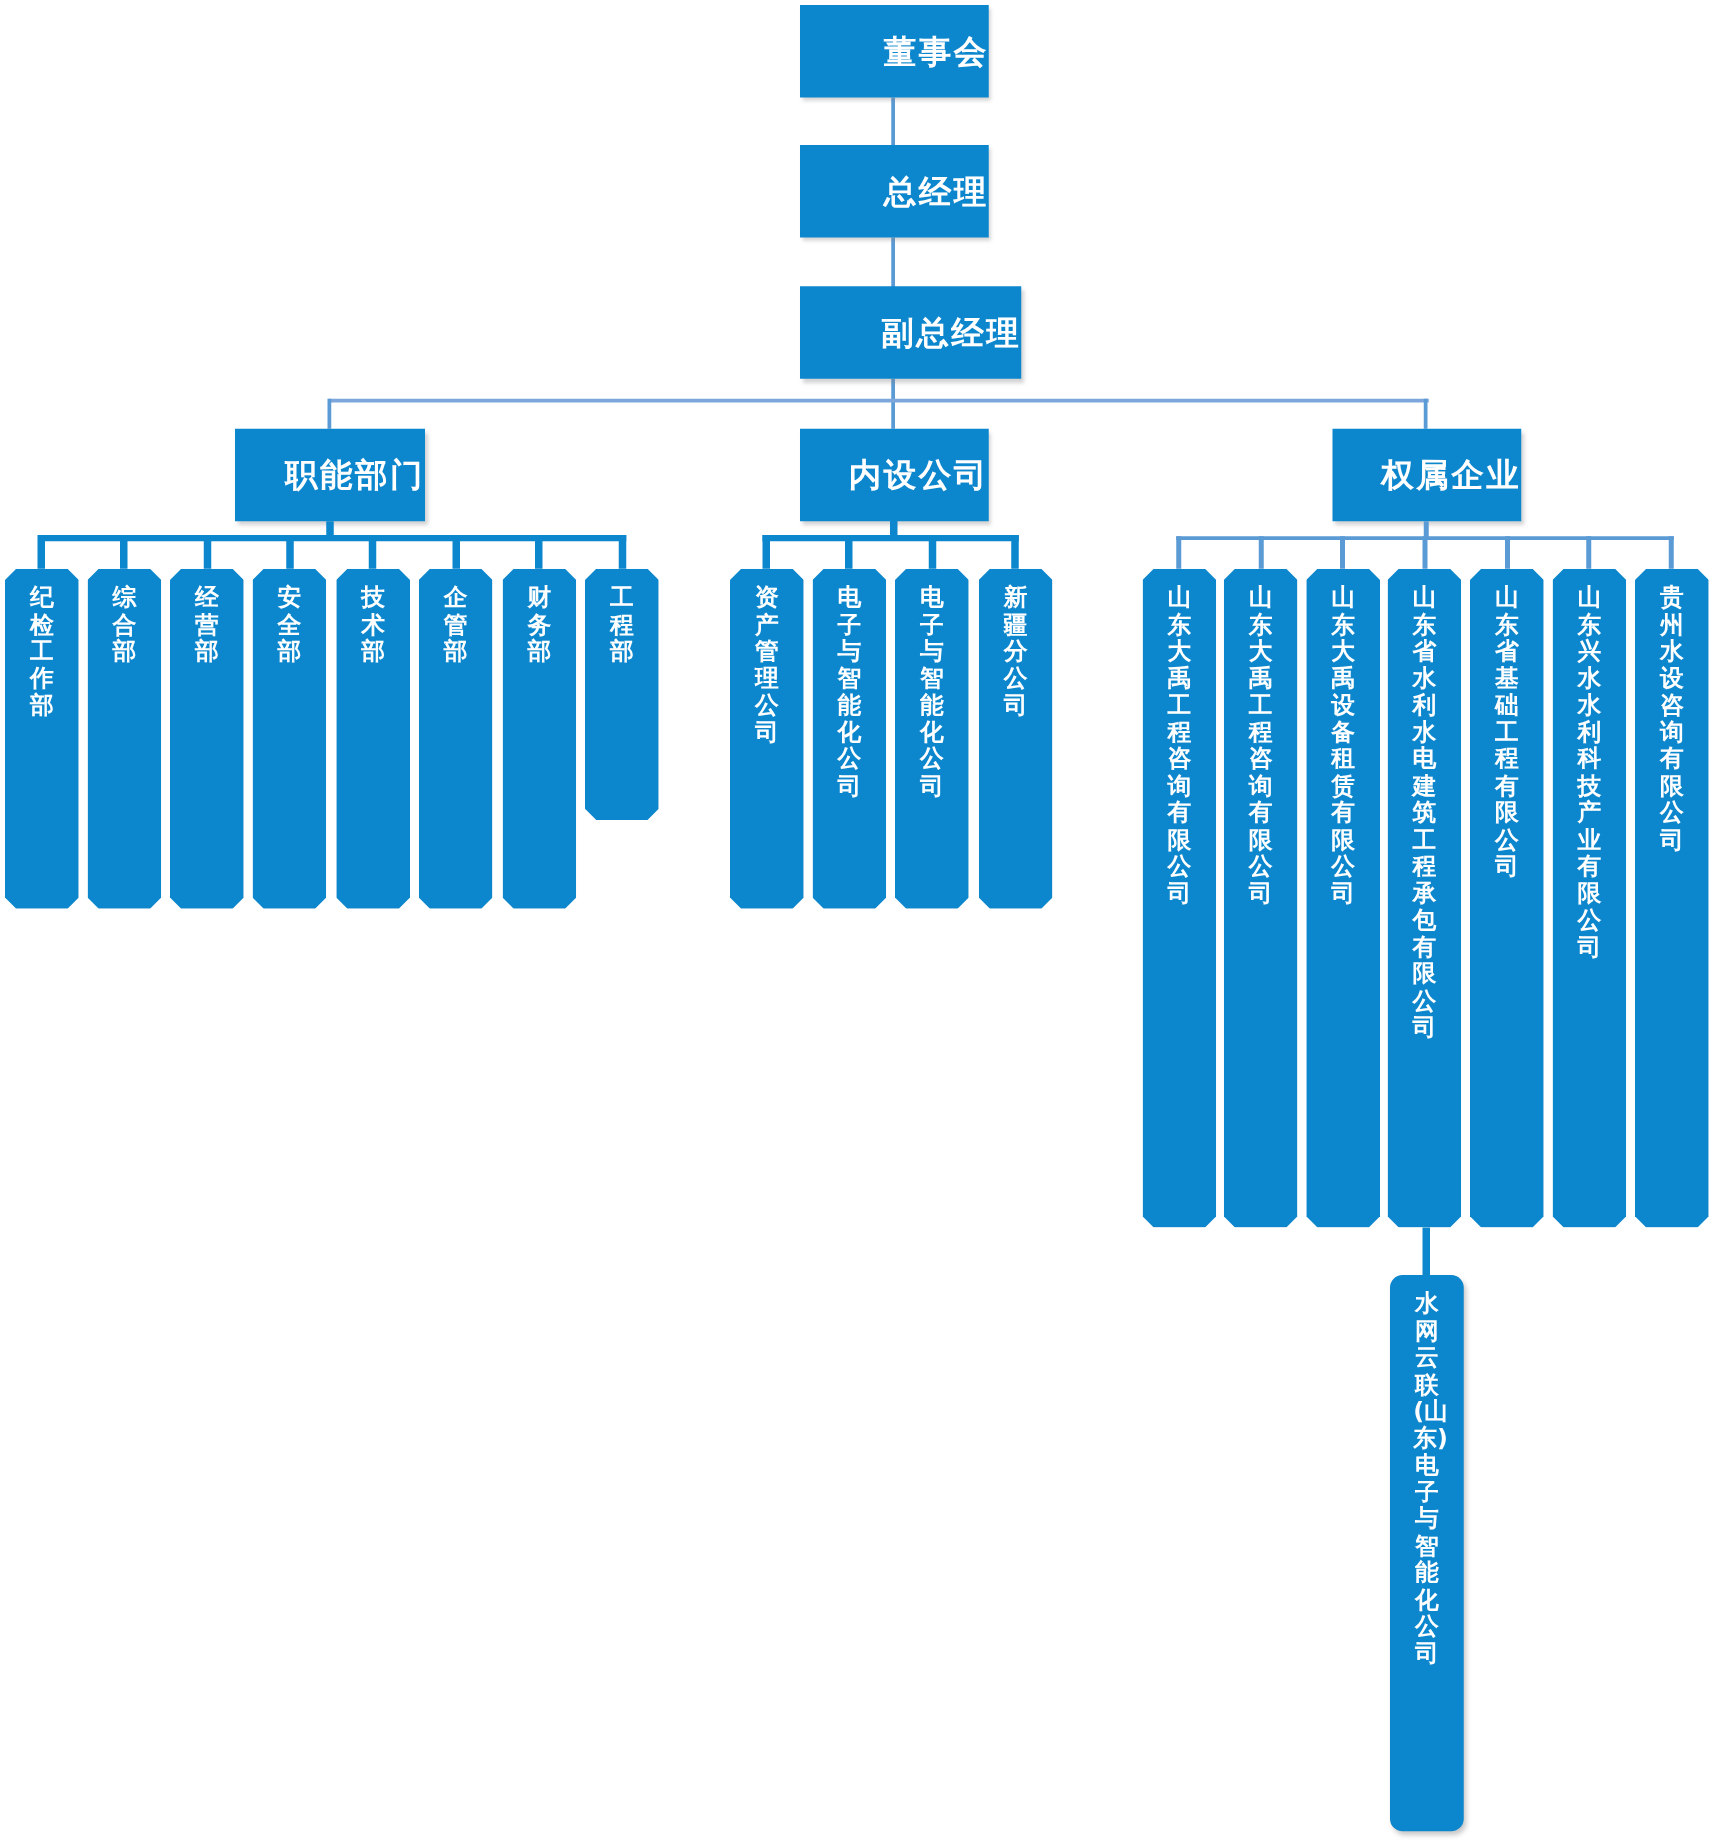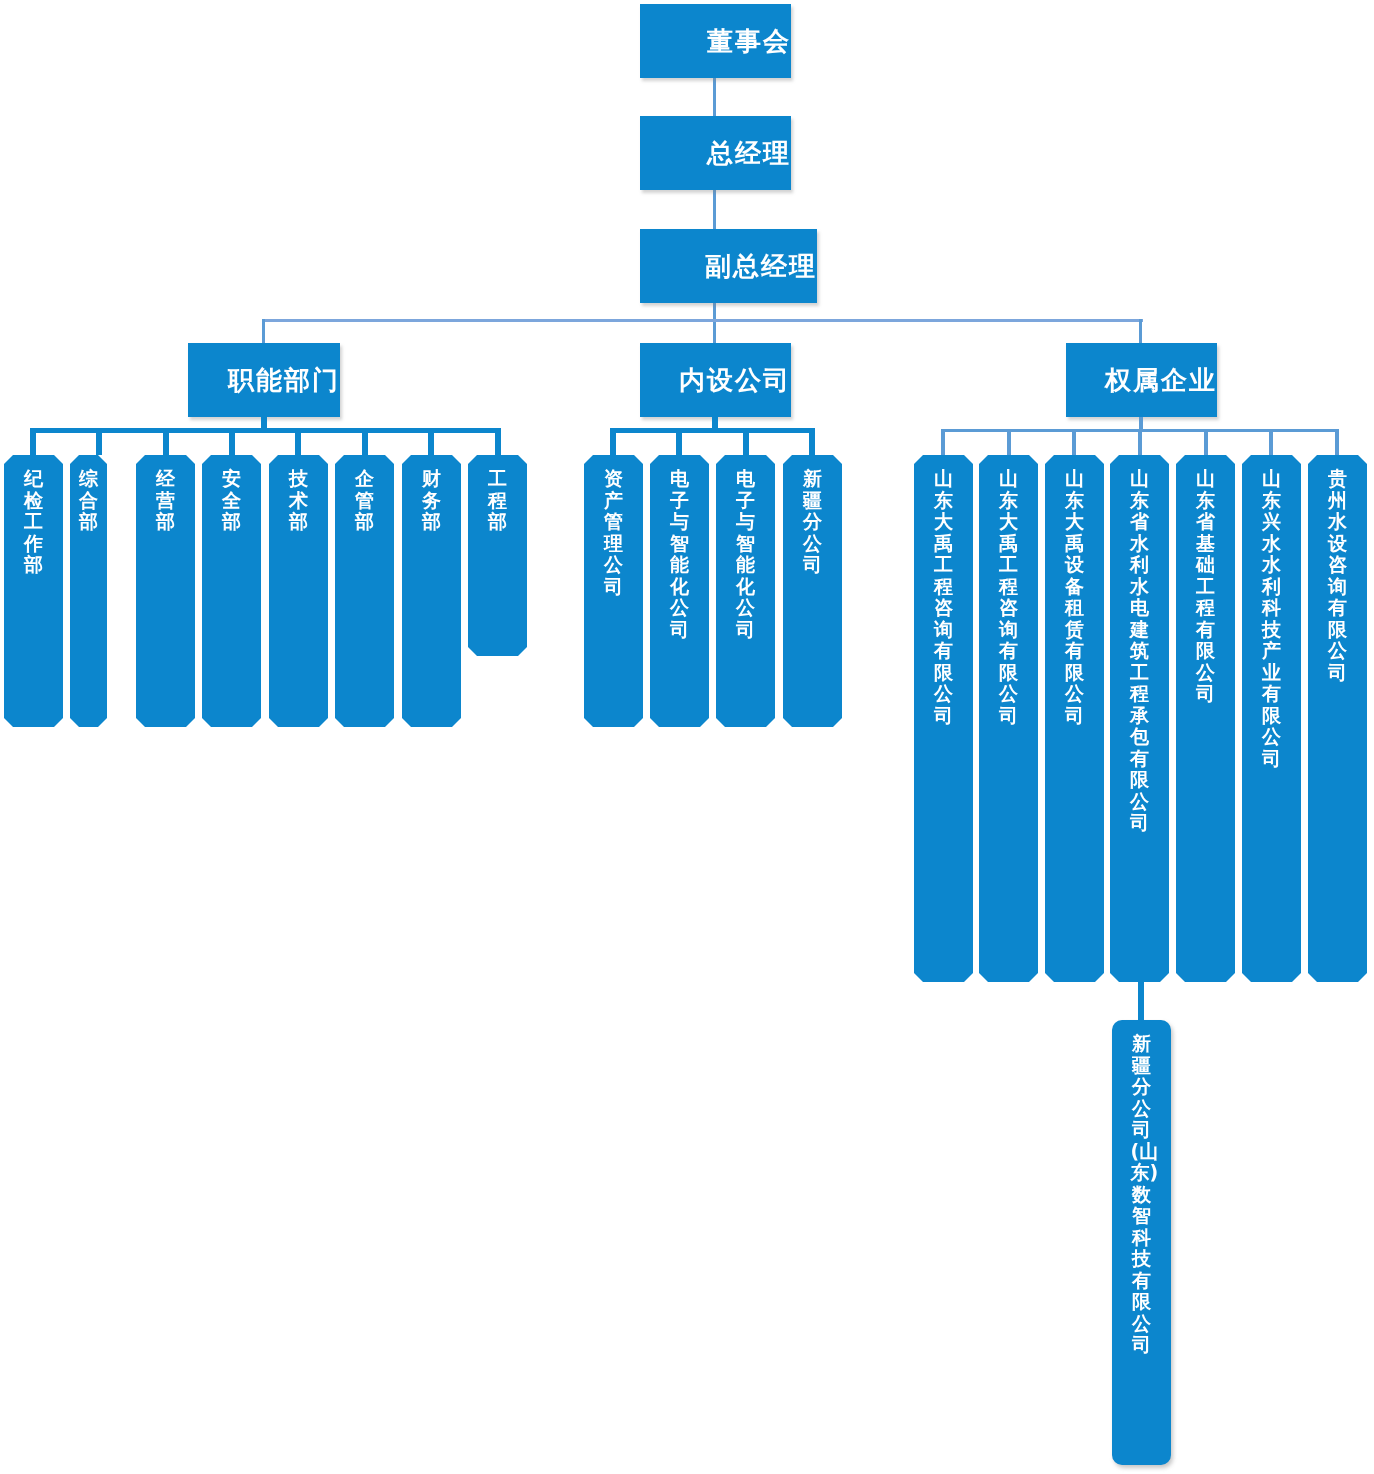--- a/index.html
+++ b/index.html
@@ -75,21 +75,21 @@
   <div class="line lv-tk" style="left:163px;top:428px;height:27px;"></div>
   <div class="line lv-tk" style="left:229px;top:428px;height:27px;"></div>
   <div class="line lv-tk" style="left:295px;top:428px;height:27px;"></div>
   <div class="line lv-tk" style="left:362px;top:428px;height:27px;"></div>
   <div class="line lv-tk" style="left:428px;top:428px;height:27px;"></div>
   <div class="line lv-tk" style="left:495px;top:428px;height:27px;"></div>
 
   <div class="node vnode" style="left:4px;top:455px;width:59px;height:272px;">
     <span class="vlabel">纪检工作部</span>
   </div>
-  <div class="node vnode" style="left:70px;top:455px;width:37px;height:272px;">
+  <div class="node vnode" style="left:70px;top:455px;width:59px;height:272px;">
     <span class="vlabel">综合部</span>
   </div>
   <div class="node vnode" style="left:136px;top:455px;width:59px;height:272px;">
     <span class="vlabel">经营部</span>
   </div>
   <div class="node vnode" style="left:202px;top:455px;width:59px;height:272px;">
     <span class="vlabel">安全部</span>
   </div>
   <div class="node vnode" style="left:269px;top:455px;width:59px;height:272px;">
     <span class="vlabel">技术部</span>
@@ -151,16 +151,16 @@
   </div>
   <div class="node vnode" style="left:1242px;top:455px;width:59px;height:527px;">
     <span class="vlabel">山东兴水水利科技产业有限公司</span>
   </div>
   <div class="node vnode" style="left:1308px;top:455px;width:59px;height:527px;">
     <span class="vlabel">贵州水设咨询有限公司</span>
   </div>
 
   <div class="line lv-tk" style="left:1138px;top:982px;height:39px;"></div>
   <div class="node vnode gnode" style="left:1112px;top:1020px;width:59px;height:445px;">
-    <span class="vlabel">新疆分公司(山东)数智科技有限公司</span>
+    <span class="vlabel">水网云联(山东)电子与智能化公司</span>
   </div>
 
 </div>
 
 </body></html>

